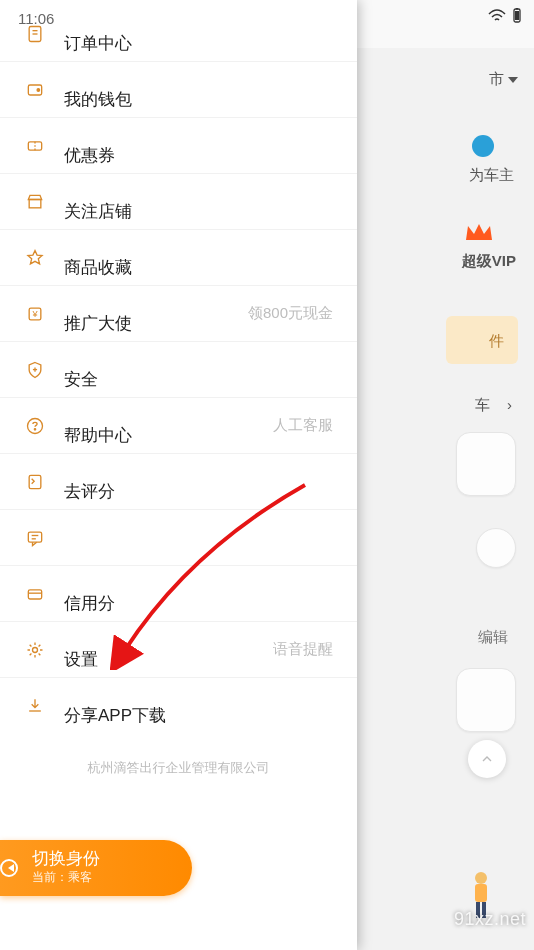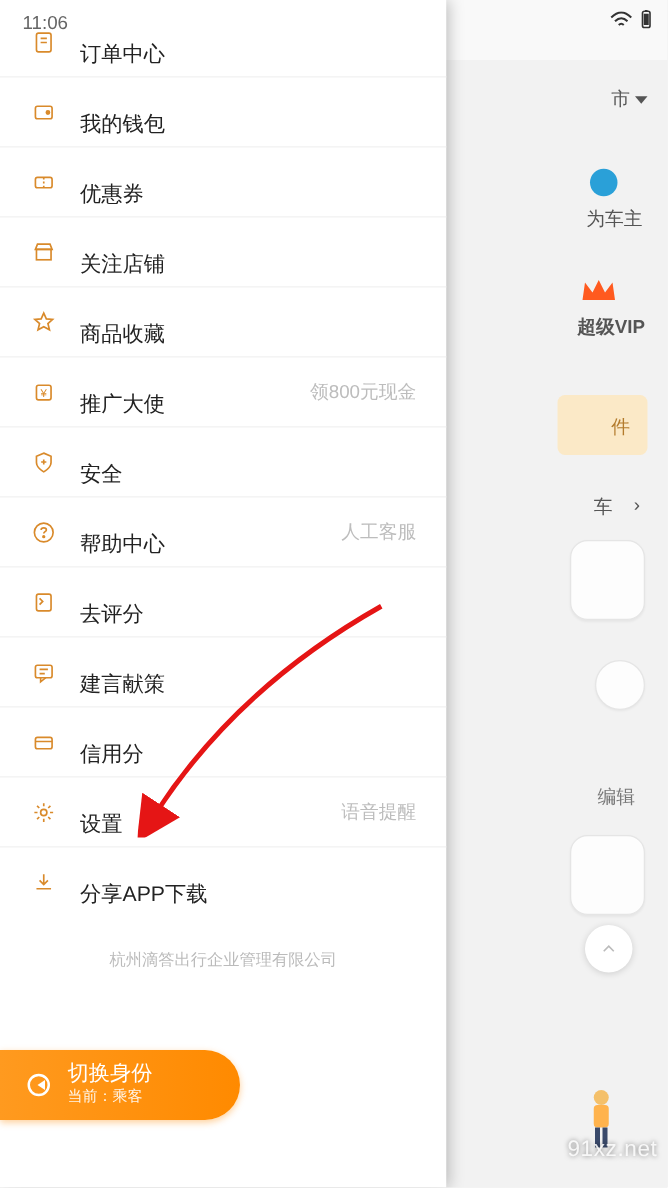--- a/index.html
+++ b/index.html
@@ -62,21 +62,20 @@
 }
 .bottom-spacer { height:80px; }
 
 .switch-btn {
   position:absolute; left:0; bottom:54px;
   width:192px; height:56px;
   background:linear-gradient(90deg,#ff9a1f,#ff8a00);
   border-radius:0 28px 28px 0;
   display:flex; align-items:center;
   color:#fff;
-  padding-left:22px;
   box-shadow:0 2px 6px rgba(255,138,0,.4);
 }
 .switch-btn .circ {
   width:18px; height:18px; border:2px solid #fff; border-radius:50%;
   margin-right:14px; position:relative;
 }
 .switch-btn .circ::after {
   content:""; position:absolute; top:3px; left:6px;
   border-top:4px solid transparent; border-bottom:4px solid transparent;
   border-right:6px solid #fff;
@@ -260,21 +259,20 @@
 
     <div class="menu-item">
       <span class="icon">
           <svg viewBox="0 0 24 24">
             <rect x="4" y="5" width="16" height="12" rx="2"></rect>
             <path d="M9 17 L9 21 L14 17"></path>
             <line x1="8" y1="9" x2="16" y2="9"></line>
             <line x1="8" y1="13" x2="13" y2="13"></line>
           </svg>
         </span>
-      <span class="label">建言献策</span>
     </div>
     <div class="divider"></div>
 
     <div class="menu-item">
       <span class="icon">
           <svg viewBox="0 0 24 24">
             <rect x="4" y="7" width="16" height="11" rx="2"></rect>
             <line x1="4" y1="11" x2="20" y2="11"></line>
           </svg>
         </span>

